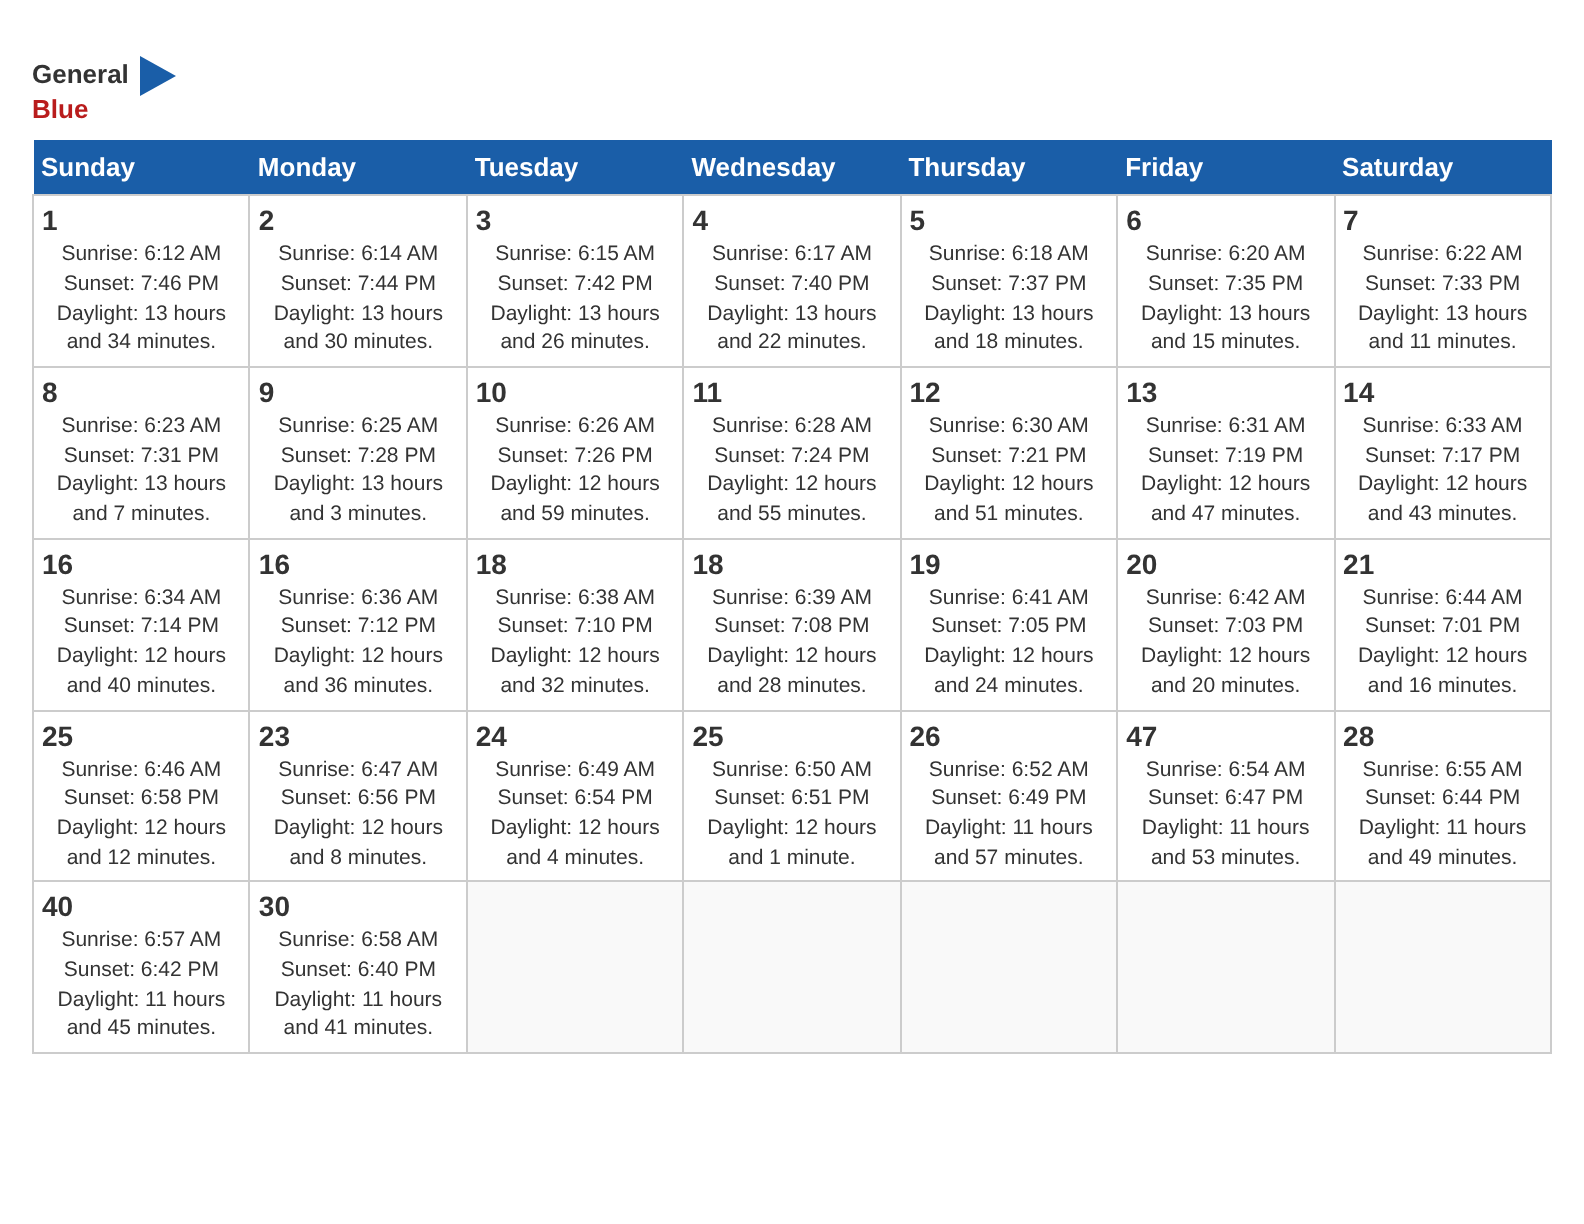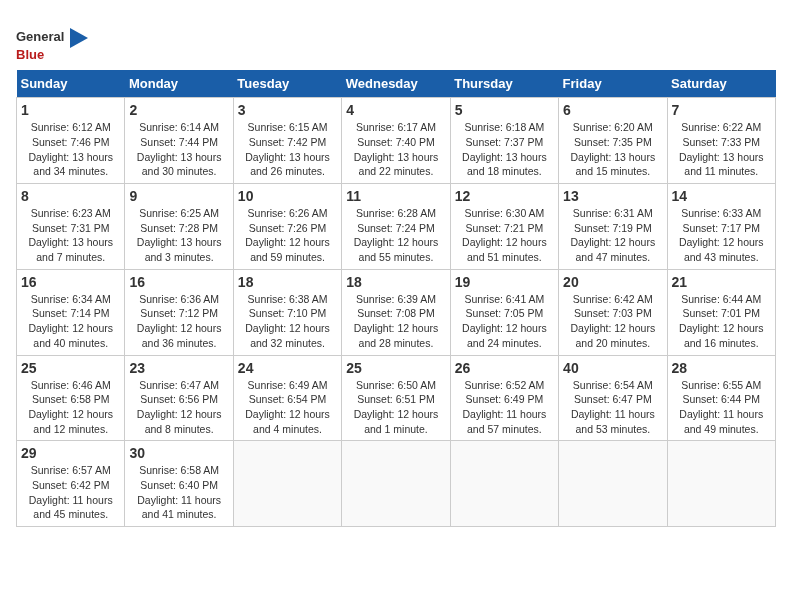--- a/index.html
+++ b/index.html
@@ -212,31 +212,31 @@
       </td>
         <td>
         <span class="day-num">25</span>
         <div class="day-info">Sunrise: 6:50 AM<br>Sunset: 6:51 PM<br>Daylight: 12 hours and 1 minute.</div>
       </td>
         <td>
         <span class="day-num">26</span>
         <div class="day-info">Sunrise: 6:52 AM<br>Sunset: 6:49 PM<br>Daylight: 11 hours and 57 minutes.</div>
       </td>
         <td>
-        <span class="day-num">40</span>
+        <span class="day-num">47</span>
         <div class="day-info">Sunrise: 6:54 AM<br>Sunset: 6:47 PM<br>Daylight: 11 hours and 53 minutes.</div>
       </td>
         <td>
         <span class="day-num">28</span>
         <div class="day-info">Sunrise: 6:55 AM<br>Sunset: 6:44 PM<br>Daylight: 11 hours and 49 minutes.</div>
       </td>
       </tr>
       <tr>
         <td>
-        <span class="day-num">29</span>
+        <span class="day-num">40</span>
         <div class="day-info">Sunrise: 6:57 AM<br>Sunset: 6:42 PM<br>Daylight: 11 hours and 45 minutes.</div>
       </td>
         <td>
         <span class="day-num">30</span>
         <div class="day-info">Sunrise: 6:58 AM<br>Sunset: 6:40 PM<br>Daylight: 11 hours and 41 minutes.</div>
       </td>
         <td class="empty-cell"></td>
         <td class="empty-cell"></td>
         <td class="empty-cell"></td>
         <td class="empty-cell"></td>

